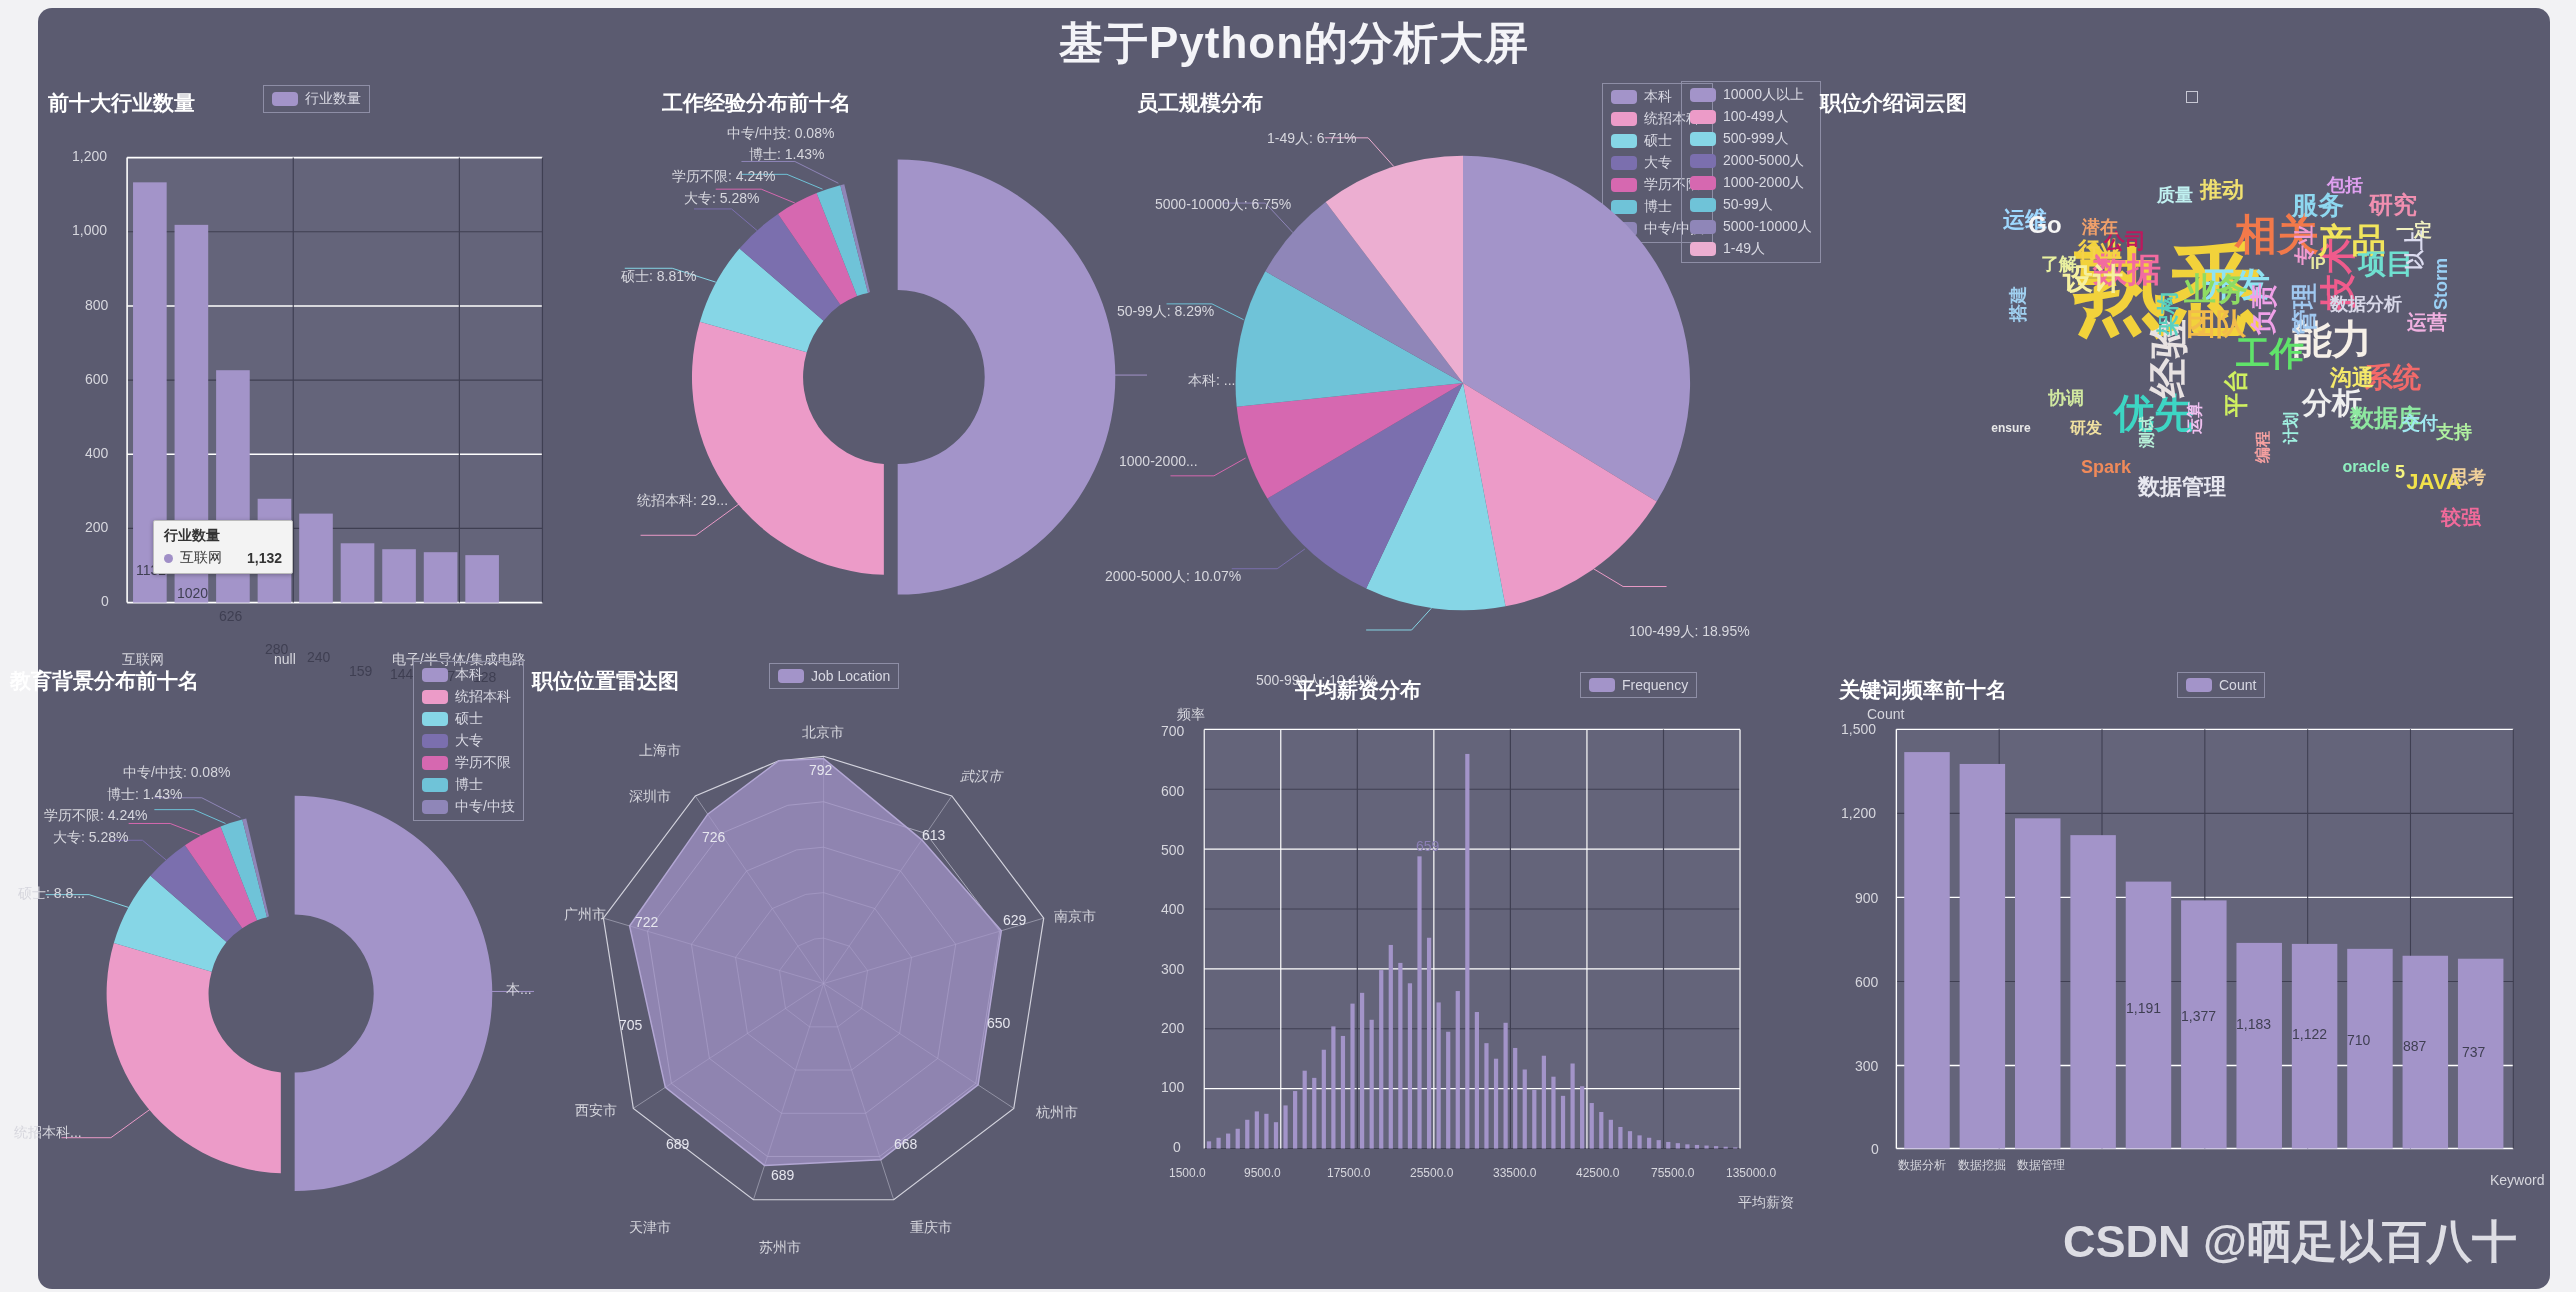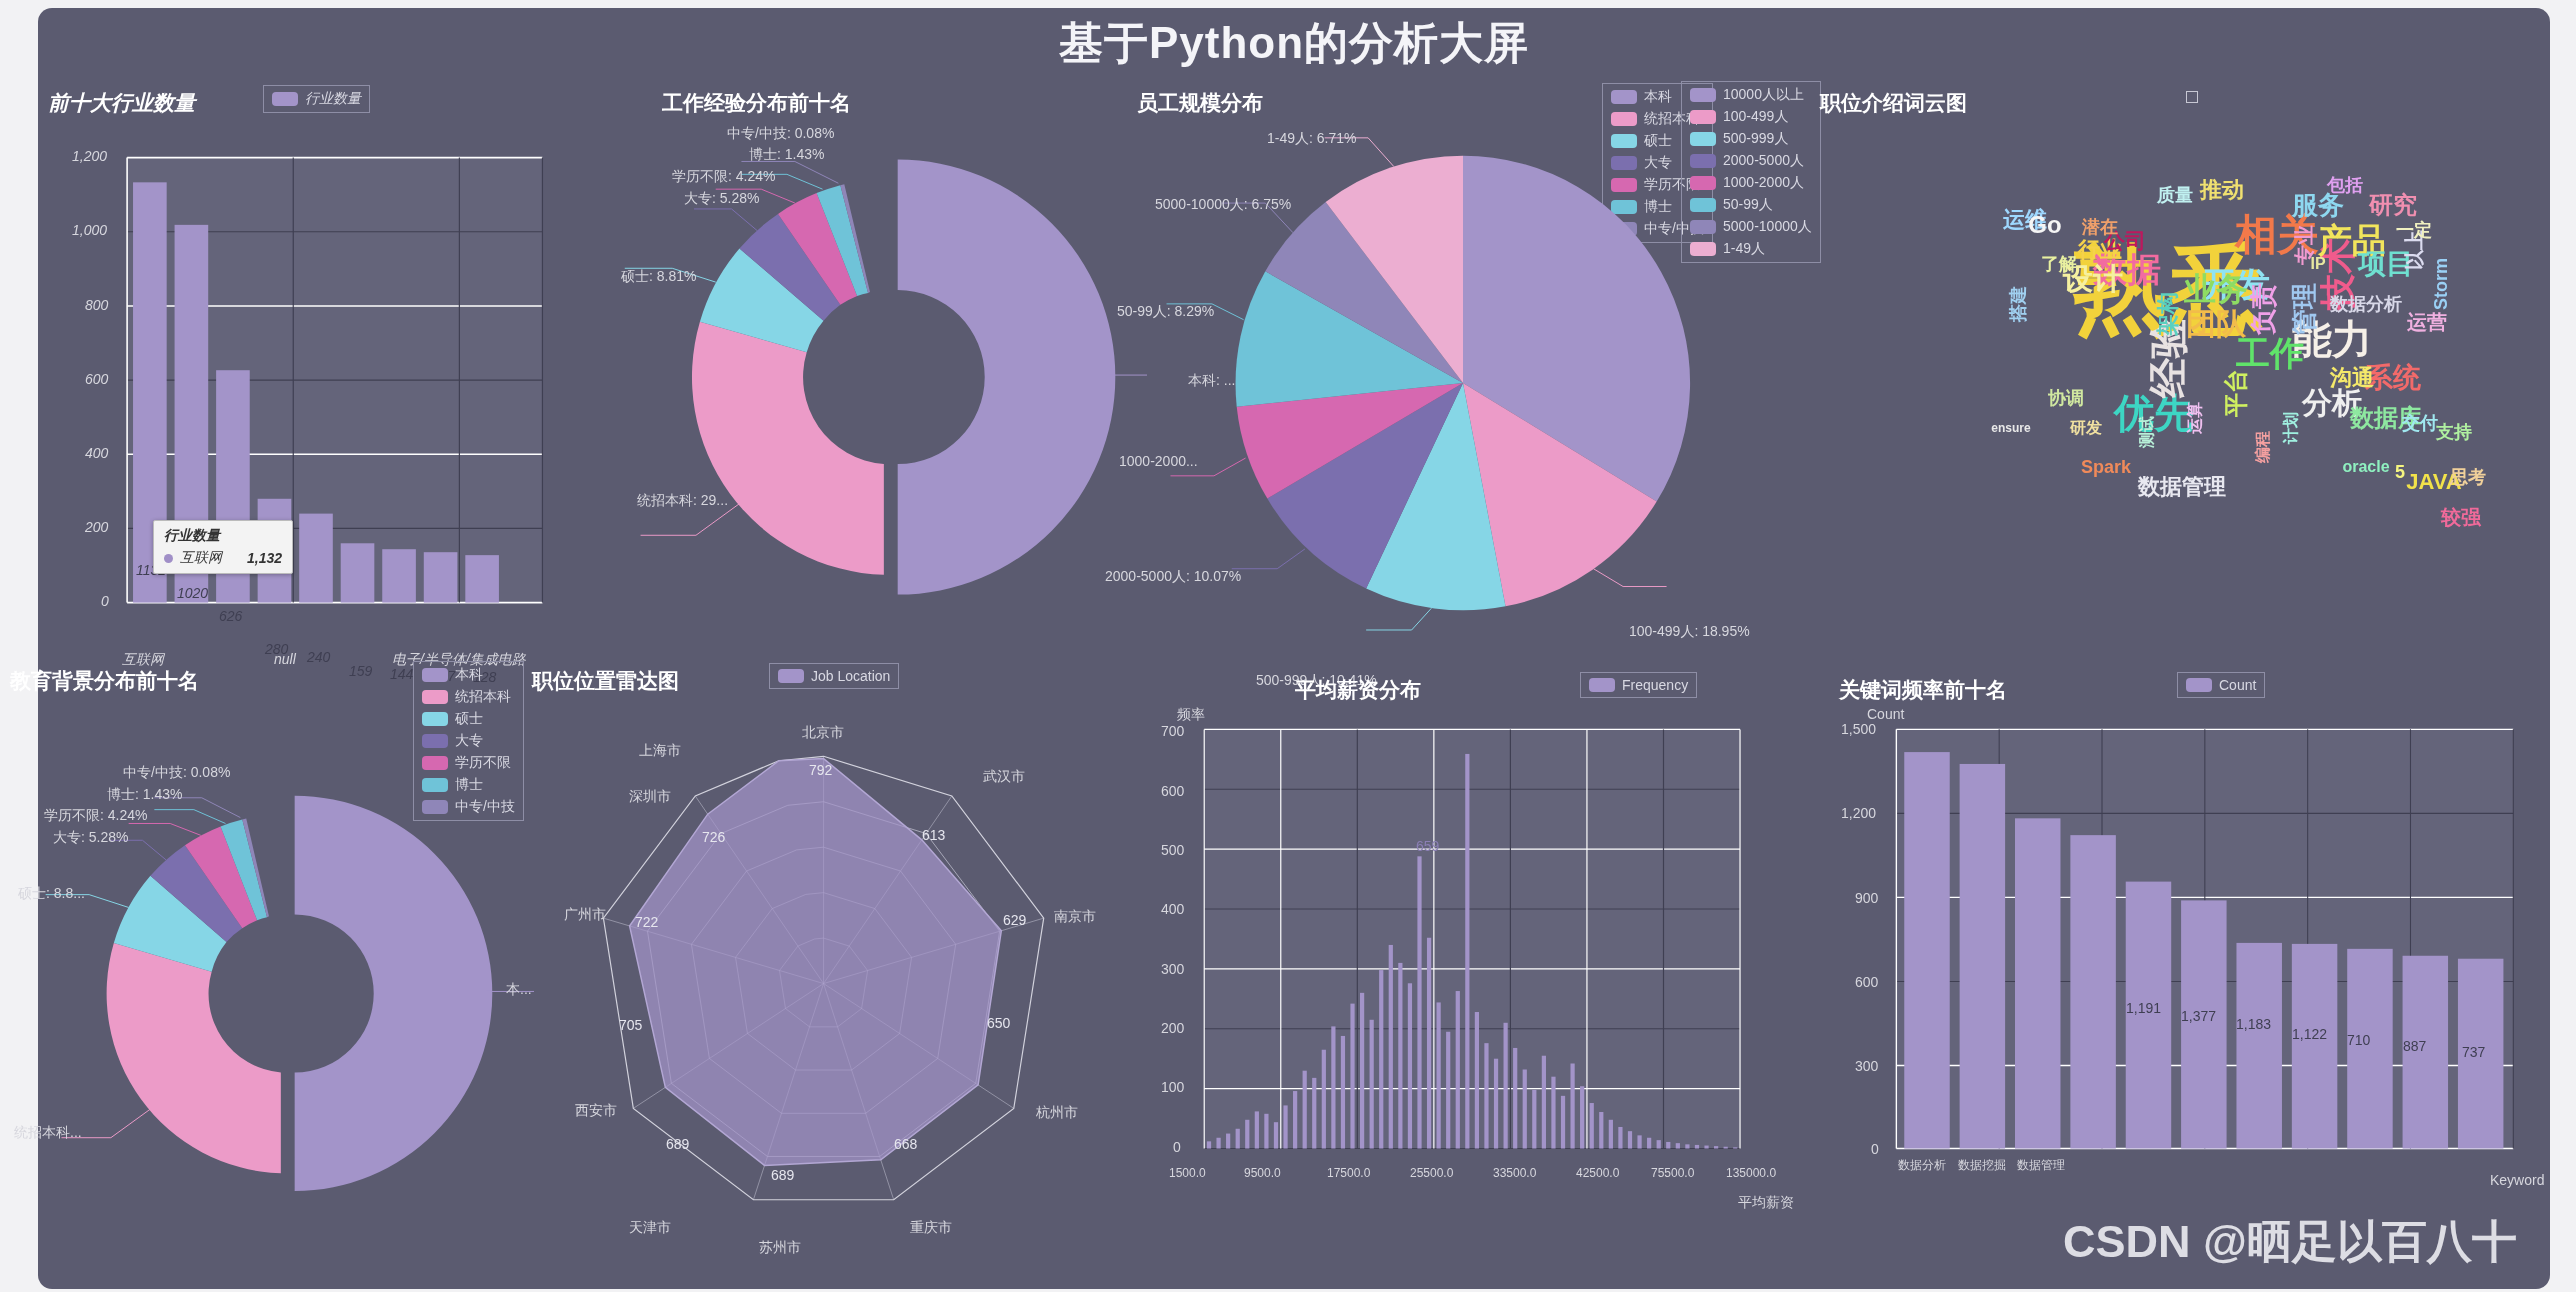--- a/index.html
+++ b/index.html
@@ -51,21 +51,21 @@
     white-space:nowrap;
   }
 </style>
 </head>
 <body>
 
 <div class="board">
   <div class="dash-title">基于Python的分析大屏</div>
 </div>
 
-<div class="panel" style="left:38px; top:85px; width:554px; height:554px;font-style:italic;">
+<div class="panel" style="left:38px; top:85px; width:554px; height:554px;">
   <div class="ptitle" style="left:10px; top:4px;">前十大行业数量</div>
   <div class="legend-box" style="left:225px; top:0px;">
     <div class="legend-row">
       <span class="sw" style="background:#a394c9;"></span>
       <span class="lg-text">行业数量</span>
     </div>
   </div>
   <svg width="554" height="534" viewBox="0 0 560 540" style="position:absolute; left:0; top:38px;">
     <g>
       <rect x="90" y="35" width="420" height="450" fill="#64647a"></rect>
@@ -404,21 +404,21 @@
       <line x1="0" y1="0" x2="-71.0" y2="218.8" stroke="#c9c9d8" stroke-width="1" opacity=".5"></line>
       <line x1="0" y1="0" x2="-192.5" y2="126.3" stroke="#c9c9d8" stroke-width="1" opacity=".5"></line>
       <line x1="0" y1="0" x2="-222.8" y2="-66.2" stroke="#c9c9d8" stroke-width="1" opacity=".5"></line>
       <line x1="0" y1="0" x2="-129.8" y2="-189.8" stroke="#c9c9d8" stroke-width="1" opacity=".5"></line>
 
       <polygon points="0,-227.7 99.4,-145.4 179.9,-53.5 156.4,102.6 57.9,178.4 -59.8,184.0 -160.1,105.1 -196.3,-58.3 -117.2,-171.4 -45.3,-225.5" fill="#a394c9" fill-opacity="0.72" stroke="#b3a7d4" stroke-width="1.5"></polygon>
     </g>
   </svg>
 
   <div class="axis-text" style="left:280px; top:61px;">北京市</div>
-  <div class="axis-text" style="left:461px; top:105px;">武汉市</div>
+  <div class="axis-text" style="left:438px; top:105px;font-style:italic;">武汉市</div>
   <div class="axis-text" style="left:532px; top:245px;">南京市</div>
   <div class="axis-text" style="left:514px; top:441px;">杭州市</div>
   <div class="axis-text" style="left:388px; top:556px;">重庆市</div>
   <div class="axis-text" style="left:237px; top:576px;">苏州市</div>
   <div class="axis-text" style="left:107px; top:556px;">天津市</div>
   <div class="axis-text" style="left:53px; top:439px;">西安市</div>
   <div class="axis-text" style="left:42px; top:243px;">广州市</div>
   <div class="axis-text" style="left:107px; top:125px;">深圳市</div>
   <div class="axis-text" style="left:117px; top:79px;">上海市</div>
 

